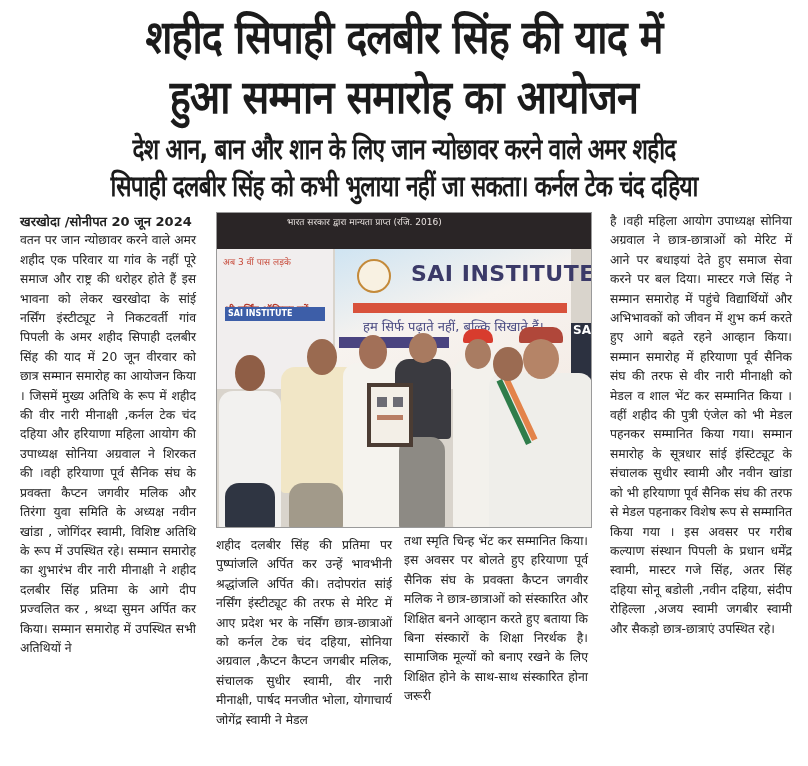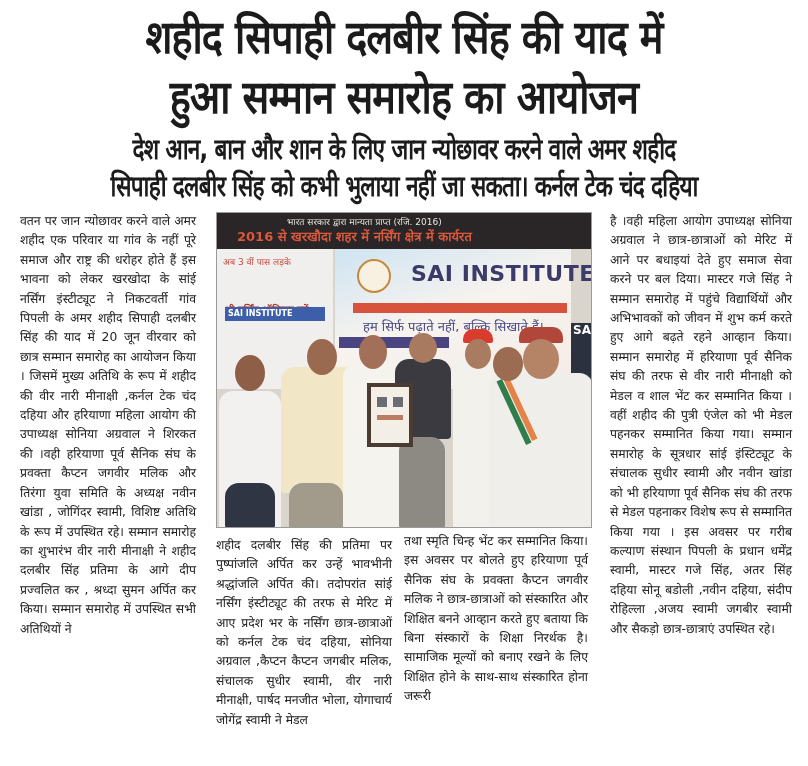--- a/index.html
+++ b/index.html
@@ -42,27 +42,27 @@
 </style>
 </head>
 <body>
 
 <div class="headline h1a">शहीद सिपाही दलबीर सिंह की याद में</div>
 <div class="headline h1b">हुआ सम्मान समारोह का  आयोजन</div>
 <div class="headline h2a">देश आन, बान और शान के लिए जान न्योछावर करने वाले अमर शहीद</div>
 <div class="headline h2b">सिपाही दलबीर सिंह को कभी भुलाया नहीं जा सकता। कर्नल टेक चंद दहिया</div>
 
 <div class="col col-1">
+  <p class="dateline">खरखोदा /सोनीपत 20 जून 2024</p>
   <p>वतन पर जान न्योछावर करने वाले अमर शहीद एक परिवार या गांव के नहीं पूरे समाज और राष्ट्र की धरोहर  होते हैं इस भावना को लेकर खरखोदा  के सांई नर्सिंग इंस्टीट्यूट ने निकटवर्ती गांव पिपली के अमर शहीद सिपाही दलबीर सिंह की याद में 20 जून वीरवार को छात्र सम्मान समारोह का आयोजन किया  । जिसमें मुख्य अतिथि के रूप में शहीद की वीर नारी  मीनाक्षी ,कर्नल  टेक चंद दहिया  और  हरियाणा महिला आयोग की उपाध्यक्ष सोनिया अग्रवाल ने शिरकत की ।वही हरियाणा पूर्व सैनिक संघ के प्रवक्ता कैप्टन  जगवीर मलिक और तिरंगा युवा समिति के अध्यक्ष नवीन खांडा , जोगिंदर स्वामी, विशिष्ट अतिथि   के रूप में उपस्थित रहे। सम्मान समारोह का शुभारंभ वीर नारी मीनाक्षी ने शहीद दलबीर सिंह प्रतिमा के आगे दीप प्रज्वलित कर   , श्रध्दा सुमन अर्पित कर किया। सम्मान समारोह में उपस्थित सभी अतिथियों ने</p>
 </div>
 
 <div class="photo">
   <div class="banner-top">
     <div class="small">भारत सरकार द्वारा मान्यता प्राप्त (रजि. 2016)</div>
-    <div class="big">2016 से खरखौदा शहर में नर्सिंग क्षेत्र में कार्यरत</div>
   </div>
   <div class="poster-left">
     <div class="t1">अब 3 वीं पास लड़के</div>
     <div class="t2">भी नर्सिंग ऑफिसर बनें</div>
     <div class="mini">SAI INSTITUTE</div>
   </div>
   <div class="poster-main">
     <div class="logo"></div>
     <div class="title">SAI INSTITUTE</div>
     <div class="redbar"></div>

